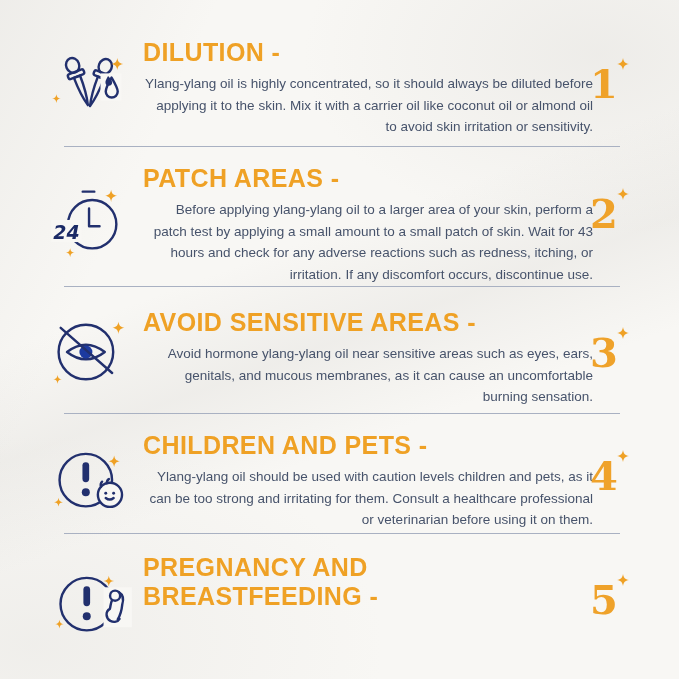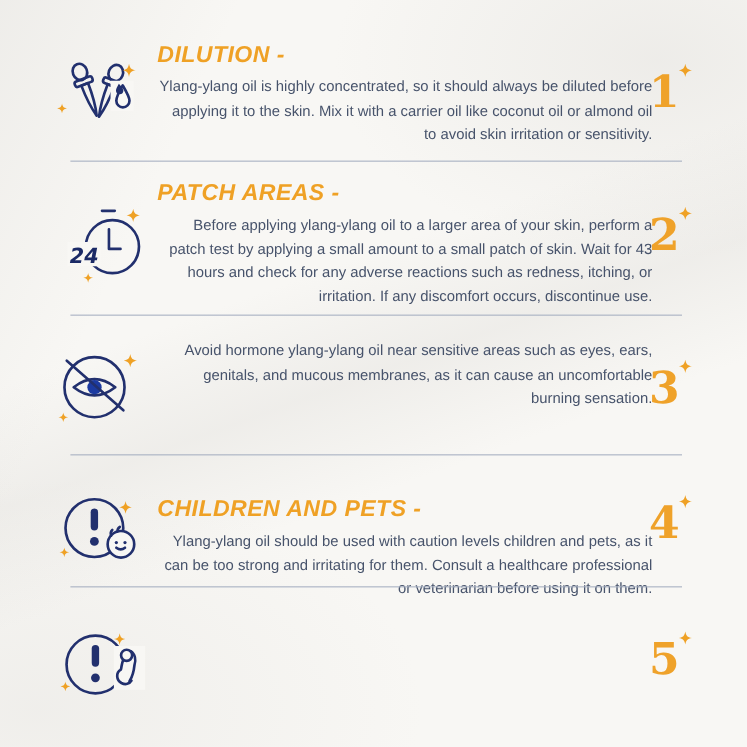--- a/index.html
+++ b/index.html
@@ -14,25 +14,24 @@
       linear-gradient(160deg, rgba(255,255,255,0) 38%, rgba(214,212,208,0.28) 50%, rgba(255,255,255,0) 62%),
       radial-gradient(ellipse 420px 260px at 88% 8%, rgba(218,216,212,0.35), rgba(255,255,255,0) 70%),
       radial-gradient(ellipse 500px 300px at 5% 95%, rgba(220,218,214,0.30), rgba(255,255,255,0) 70%);
   }
   .section{position:absolute;left:0;width:679px;}
   .icon-wrap{position:absolute;width:84px;height:84px;}
   .icon-wrap svg{width:100%;height:100%;}
   .content{position:absolute;left:143px;width:450px;}
   .title{
     margin:0 0 6px 0;
-    font-size:21px;
+    font-size:25px;
     font-weight:bold;
     letter-spacing:0.4px;
     color:#EFA125;
-    font-style:italic;
   }
   .body-text{
     margin:0;
     font-size:13.5px;
     line-height:21.5px;
     color:#47536B;
     text-align:right;
   }
   .num-wrap{position:absolute;left:590px;width:60px;}
   .num{
@@ -87,21 +86,21 @@
       <span class="num">1</span>
       <svg class="num-sparkle" width="14" height="14" viewBox="-7 -7 14 14">
           <path class="sparkle" d="M0 -6 C0.8 -1.9 1.9 -0.8 6 0 C1.9 0.8 0.8 1.9 0 6 C-0.8 1.9 -1.9 0.8 -6 0 C-1.9 -0.8 -0.8 -1.9 0 -6 Z"></path>
         </svg>
     </div>
   </div>
 
   <div class="divider" style="top:146px;"></div>
 
   <div class="section" style="top:146px;height:140px;">
-    <div class="icon-wrap" style="left:56px;top:32px;">
+    <div class="icon-wrap" style="left:46px;top:32px;">
       <svg viewBox="0 0 80 80">
         <circle class="ic-stroke" cx="44" cy="44" r="23"></circle>
         <line class="ic-stroke" x1="35" y1="13" x2="46" y2="13"></line>
         <path class="ic-stroke" d="M41 29 L41 46 L51 46"></path>
         <rect class="ic-bg" x="5" y="40" width="29" height="21"></rect>
         <text class="clock-num" x="7" y="58">24</text>
         <path class="sparkle" transform="translate(62 17) scale(0.82)" d="M0 -7 C0.9 -2.2 2.2 -0.9 7 0 C2.2 0.9 0.9 2.2 0 7 C-0.9 2.2 -2.2 0.9 -7 0 C-2.2 -0.9 -0.9 -2.2 0 -7 Z"></path>
         <path class="sparkle" transform="translate(23 71) scale(0.6)" d="M0 -7 C0.9 -2.2 2.2 -0.9 7 0 C2.2 0.9 0.9 2.2 0 7 C-0.9 2.2 -2.2 0.9 -7 0 C-2.2 -0.9 -0.9 -2.2 0 -7 Z"></path>
       </svg>
     </div>
@@ -124,20 +123,21 @@
       <svg viewBox="0 0 80 80">
         <circle class="ic-stroke" cx="38" cy="40" r="26"></circle>
         <path class="ic-stroke" d="M20 40 Q38 26 56 40 Q38 54 20 40 Z"></path>
         <circle cx="38" cy="40" r="6.2" fill="#1c3aa0"></circle>
         <line class="ic-stroke" x1="14" y1="17" x2="63" y2="60"></line>
         <path class="sparkle" transform="translate(69 17) scale(0.82)" d="M0 -7 C0.9 -2.2 2.2 -0.9 7 0 C2.2 0.9 0.9 2.2 0 7 C-0.9 2.2 -2.2 0.9 -7 0 C-2.2 -0.9 -0.9 -2.2 0 -7 Z"></path>
         <path class="sparkle" transform="translate(11 66) scale(0.6)" d="M0 -7 C0.9 -2.2 2.2 -0.9 7 0 C2.2 0.9 0.9 2.2 0 7 C-0.9 2.2 -2.2 0.9 -7 0 C-2.2 -0.9 -0.9 -2.2 0 -7 Z"></path>
       </svg>
     </div>
     <div class="content" style="top:22px;">
+      <h2 class="title">AVOID SENSITIVE AREAS -</h2>
       <p class="body-text">Avoid hormone ylang-ylang oil near sensitive areas such as eyes, ears, genitals, and mucous membranes, as it can cause an uncomfortable burning sensation.</p>
     </div>
     <div class="num-wrap" style="top:47px;">
       <span class="num">3</span>
       <svg class="num-sparkle" width="14" height="14" viewBox="-7 -7 14 14">
           <path class="sparkle" d="M0 -6 C0.8 -1.9 1.9 -0.8 6 0 C1.9 0.8 0.8 1.9 0 6 C-0.8 1.9 -1.9 0.8 -6 0 C-1.9 -0.8 -0.8 -1.9 0 -6 Z"></path>
         </svg>
     </div>
   </div>
 
@@ -152,21 +152,21 @@
         <circle cx="59" cy="56" r="11.5" fill="#f8f7f4" stroke="#22306E" stroke-width="2.3"></circle>
         <path class="ic-stroke" d="M50.5 48.5 Q49.5 45.5 51.5 43.5" stroke-width="1.8"></path>
         <path class="ic-stroke" d="M56 45 Q56 42 58 41" stroke-width="1.8"></path>
         <circle class="ic-fill" cx="55" cy="54.5" r="1.4"></circle>
         <circle class="ic-fill" cx="62.5" cy="54.5" r="1.4"></circle>
         <path class="ic-stroke" d="M55 59 Q58.8 62 62.5 59" stroke-width="1.8"></path>
         <path class="sparkle" transform="translate(63 24) scale(0.78)" d="M0 -7 C0.9 -2.2 2.2 -0.9 7 0 C2.2 0.9 0.9 2.2 0 7 C-0.9 2.2 -2.2 0.9 -7 0 C-2.2 -0.9 -0.9 -2.2 0 -7 Z"></path>
         <path class="sparkle" transform="translate(10 63) scale(0.6)" d="M0 -7 C0.9 -2.2 2.2 -0.9 7 0 C2.2 0.9 0.9 2.2 0 7 C-0.9 2.2 -2.2 0.9 -7 0 C-2.2 -0.9 -0.9 -2.2 0 -7 Z"></path>
       </svg>
     </div>
-    <div class="content" style="top:18px;margin-top:20px;">
+    <div class="content" style="top:18px;">
       <h2 class="title">CHILDREN AND PETS -</h2>
       <p class="body-text">Ylang-ylang oil should be used with caution levels children and pets, as it can be too strong and irritating for them. Consult a healthcare professional or veterinarian before using it on them.</p>
     </div>
     <div class="num-wrap" style="top:43px;">
       <span class="num">4</span>
       <svg class="num-sparkle" width="14" height="14" viewBox="-7 -7 14 14">
           <path class="sparkle" d="M0 -6 C0.8 -1.9 1.9 -0.8 6 0 C1.9 0.8 0.8 1.9 0 6 C-0.8 1.9 -1.9 0.8 -6 0 C-1.9 -0.8 -0.8 -1.9 0 -6 Z"></path>
         </svg>
     </div>
   </div>
@@ -181,20 +181,21 @@
         <circle class="ic-fill" cx="35" cy="53.5" r="3.8"></circle>
         <rect class="ic-bg" x="51" y="26" width="27" height="38"></rect>
         <circle class="ic-stroke" cx="62" cy="34" r="4.8" stroke-width="2"></circle>
         <path class="ic-stroke" d="M65.5 30.5 C69.5 33 70.2 38 68.8 42.5 C68.3 47.5 67 52.5 64.5 56.5" stroke-width="2"></path>
         <path class="ic-stroke" d="M59 38.5 C57.5 41.5 57.8 44 57 46.5 C52.5 49 53 55.5 57.5 58 C61 59.8 64.6 58.8 66.2 56" stroke-width="2"></path>
         <path class="sparkle" transform="translate(56 20) scale(0.72)" d="M0 -7 C0.9 -2.2 2.2 -0.9 7 0 C2.2 0.9 0.9 2.2 0 7 C-0.9 2.2 -2.2 0.9 -7 0 C-2.2 -0.9 -0.9 -2.2 0 -7 Z"></path>
         <path class="sparkle" transform="translate(9 61) scale(0.6)" d="M0 -7 C0.9 -2.2 2.2 -0.9 7 0 C2.2 0.9 0.9 2.2 0 7 C-0.9 2.2 -2.2 0.9 -7 0 C-2.2 -0.9 -0.9 -2.2 0 -7 Z"></path>
       </svg>
     </div>
     <div class="content" style="top:20px;">
+      <h2 class="title">PREGNANCY AND BREASTFEEDING -</h2>
     </div>
     <div class="num-wrap" style="top:47px;">
       <span class="num">5</span>
       <svg class="num-sparkle" width="14" height="14" viewBox="-7 -7 14 14">
           <path class="sparkle" d="M0 -6 C0.8 -1.9 1.9 -0.8 6 0 C1.9 0.8 0.8 1.9 0 6 C-0.8 1.9 -1.9 0.8 -6 0 C-1.9 -0.8 -0.8 -1.9 0 -6 Z"></path>
         </svg>
     </div>
   </div>
 
 </div>

